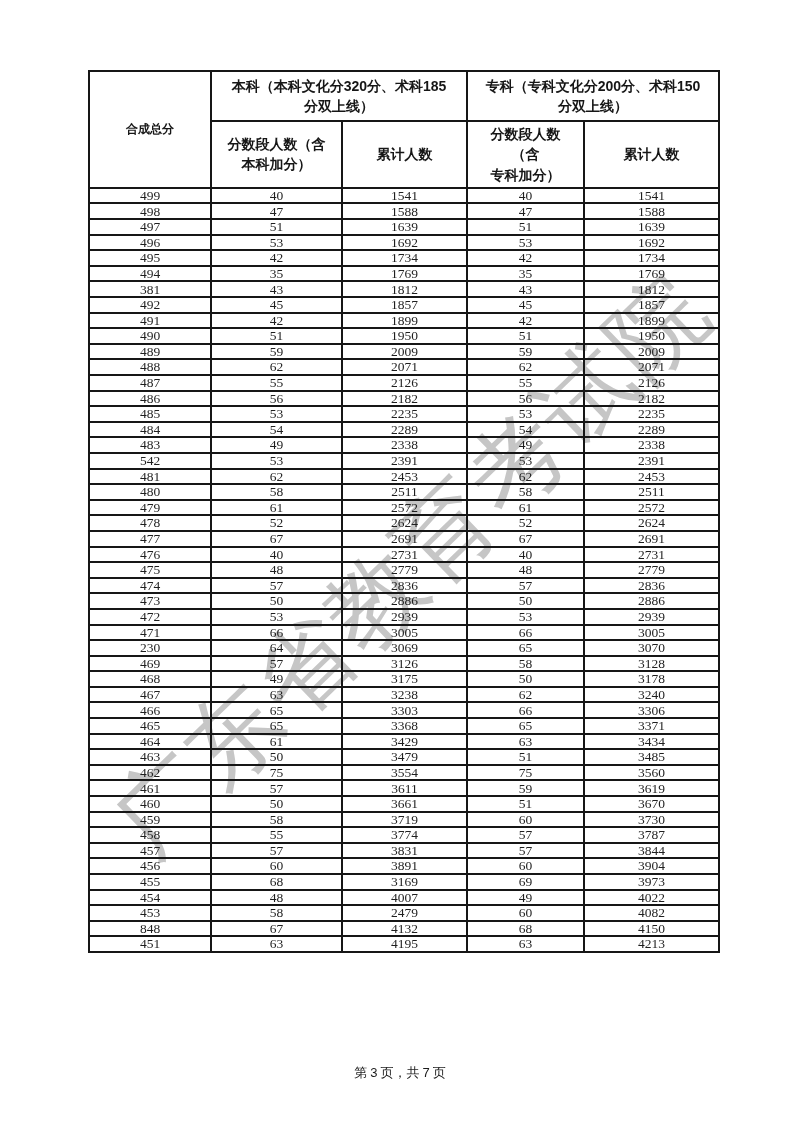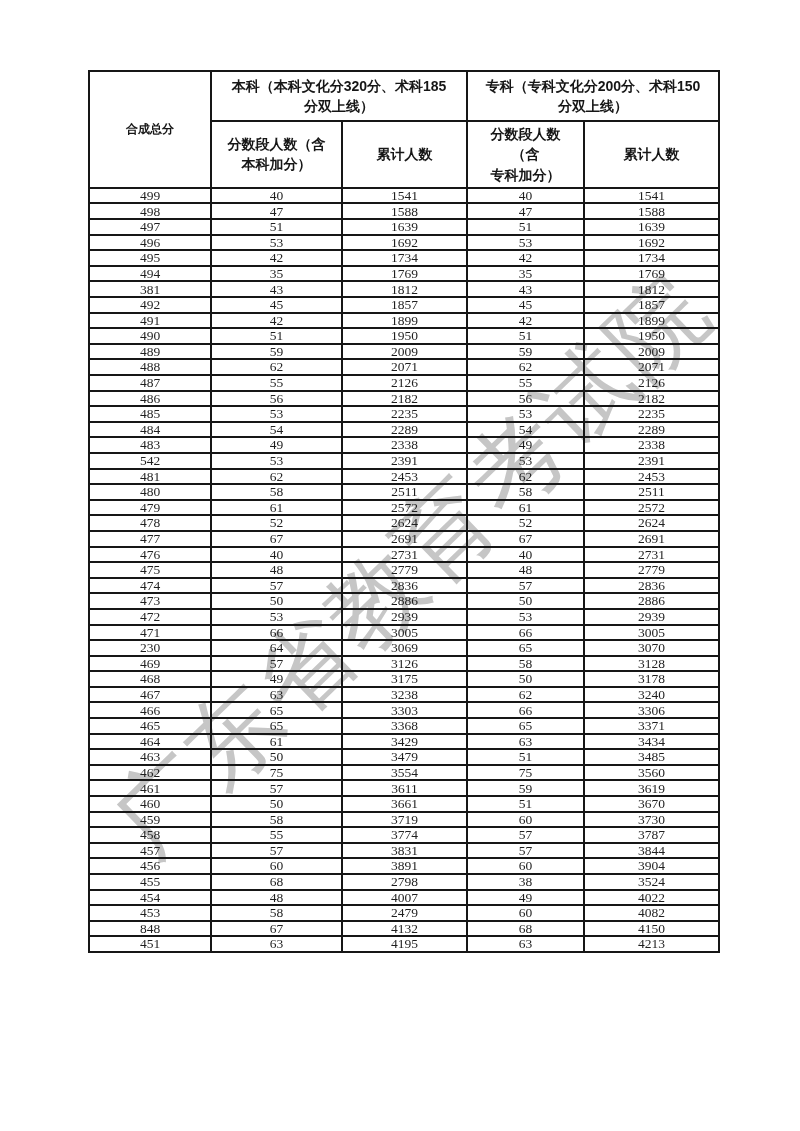--- a/index.html
+++ b/index.html
@@ -426,23 +426,23 @@
         <tr>
           <td>456</td>
           <td>60</td>
           <td>3891</td>
           <td>60</td>
           <td>3904</td>
         </tr>
         <tr>
           <td>455</td>
           <td>68</td>
-          <td>2798</td>
-          <td>38</td>
-          <td>3524</td>
+          <td>3169</td>
+          <td>69</td>
+          <td>3973</td>
         </tr>
         <tr>
           <td>454</td>
           <td>48</td>
           <td>4007</td>
           <td>49</td>
           <td>4022</td>
         </tr>
         <tr>
           <td>453</td>
@@ -461,14 +461,17 @@
         <tr>
           <td>451</td>
           <td>63</td>
           <td>4195</td>
           <td>63</td>
           <td>4213</td>
         </tr>
       </tbody>
   </table>
 
+  <div class="footer">
+    <span>第</span><span class="num">3</span><span>页，共</span><span class="num">7</span><span>页</span>
+  </div>
 
 </div>
 
 </body></html>

